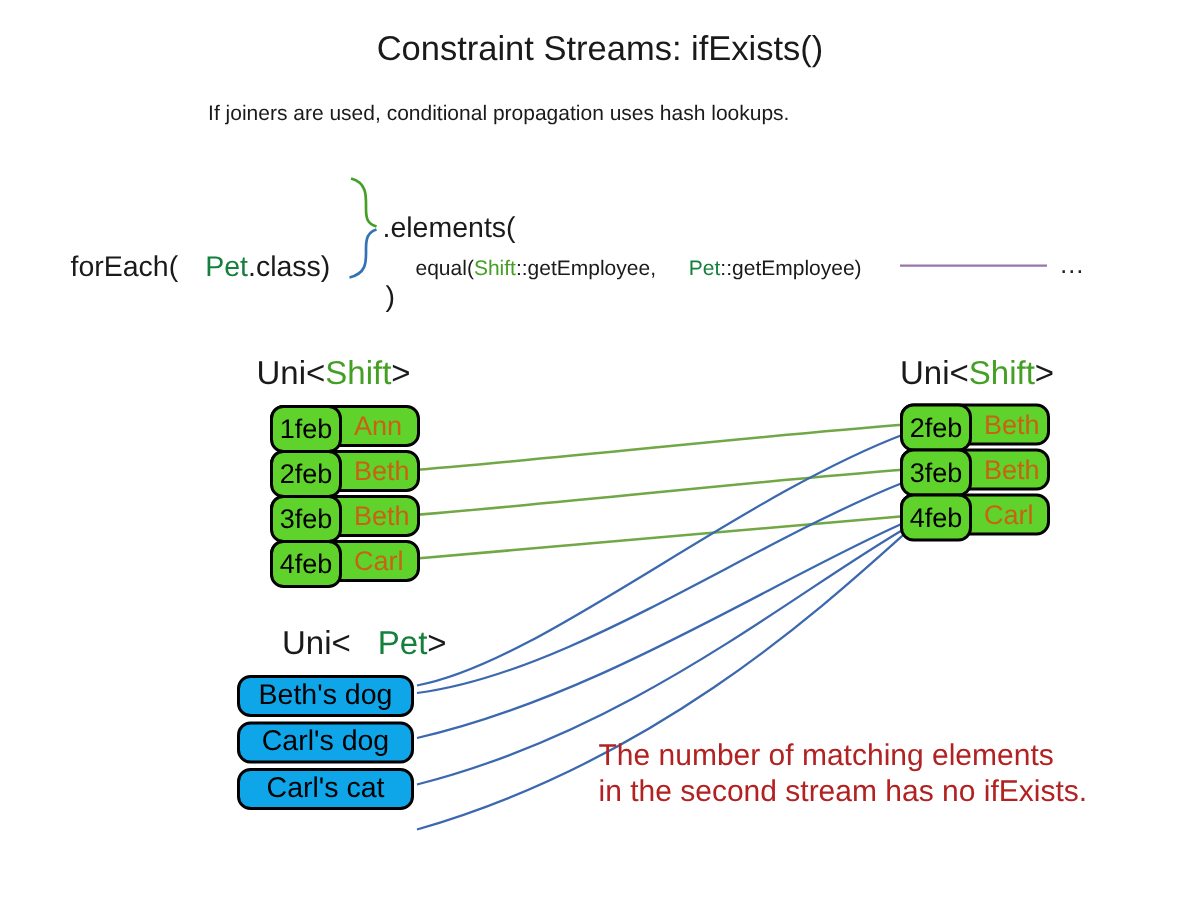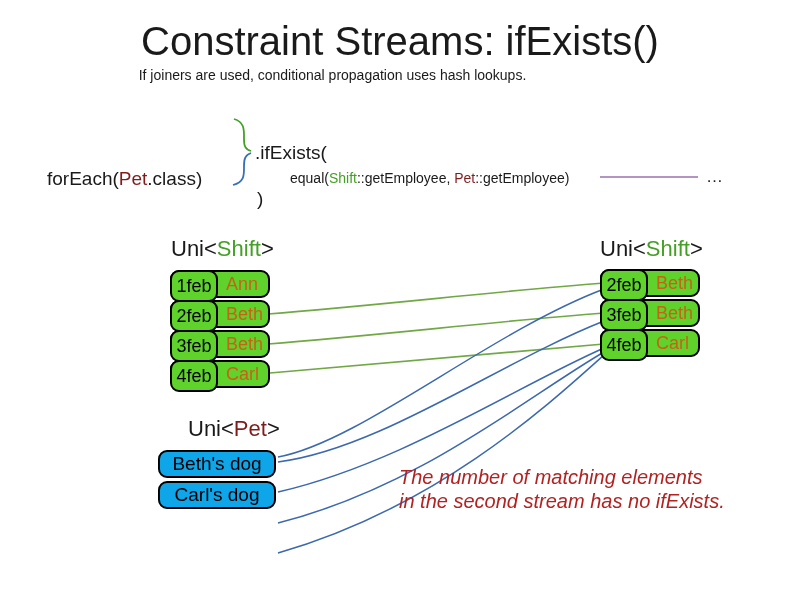--- a/index.html
+++ b/index.html
@@ -1,26 +1,26 @@
 <!DOCTYPE html>
 <html><head>
 <meta charset="utf-8">
 <style>
   html,body{margin:0;padding:0;background:#fff;}
   #slide{
     position:relative;width:800px;height:600px;background:#ffffff;overflow:hidden;
     font-family:"Liberation Sans",sans-serif;color:#111;
   }
   .abs{position:absolute;}
-  #title{top:19px;left:0;width:800px;text-align:center;font-size:40px;color:#1a1a1a;}
+  #title{top:19px;left:0;width:800px;text-align:center;font-size:23px;color:#1a1a1a;}
   #subtitle{top:67px;left:0;width:665px;text-align:center;font-size:14px;color:#1a1a1a;}
   .code{font-size:19px;color:#1a1a1a;white-space:nowrap;}
   .code-small{font-size:14px;color:#1a1a1a;white-space:nowrap;}
   .kw-green{color:#44A025;}
-  .kw-blue{color:#7f1d1d;}
+  .kw-blue{color:#15803d;margin-left:18px;}
   .tbl-header{font-size:22px;color:#1a1a1a;white-space:nowrap;}
   #edges{position:absolute;top:0;left:0;z-index:0;}
   .layer1{z-index:1;}
   .shift-table .srow{
     display:flex;width:96px;height:24px;margin-bottom:2px;
     background:#5FD22B;border:2px solid #000;border-radius:9px;
   }
   .shift-table .date{
     width:44px;height:24px;margin:-2px 0 -2px -2px;padding:2px 0;
     border:2px solid #000;border-radius:9px;background:#5FD22B;
@@ -62,31 +62,31 @@
     <path d="M 278,523 C 420,487 525,398 604,352" fill="none" stroke-width="1.5" stroke="#3B68AE"></path>
     <path d="M 278,553 C 435,508 545,408 604,355" fill="none" stroke-width="1.5" stroke="#3B68AE"></path>
   </svg>
 
   <div id="title" class="abs layer1">Constraint Streams: ifExists()</div>
   <div id="subtitle" class="abs layer1">If joiners are used, conditional propagation uses hash lookups.</div>
 
 
   <div class="abs layer1 code" style="left:47px;top:168px;"><span>forEach(</span><span class="kw-blue">Pet</span><span>.class)</span></div>
 
-  <div class="abs layer1 code" style="left:255px;top:142px;">.ifExists(</div>
+  <div class="abs layer1 code" style="left:255px;top:142px;">.elements(</div>
 
-  <div class="abs layer1 code-small" style="left:290px;top:170px;"><span>equal(</span><span class="kw-green">Shift</span><span>::getEmployee, </span><span class="kw-blue">Pet</span><span>::getEmployee)</span></div>
+  <div class="abs layer1 code-small" style="left:277px;top:170px;"><span>equal(</span><span class="kw-green">Shift</span><span>::getEmployee, </span><span class="kw-blue">Pet</span><span>::getEmployee)</span></div>
 
   <div class="abs layer1 code" style="left:257px;top:188px;">)</div>
 
   <div id="ellipsis" class="abs layer1" style="left:706px;top:167px;">…</div>
 
   <div class="abs layer1 tbl-header" style="left:171px;top:236px;"><span>Uni&lt;</span><span class="kw-green">Shift</span><span>&gt;</span></div>
 
-  <div class="abs layer1 shift-table" style="left:170px;top:270px;">
+  <div class="abs layer1 shift-table" style="left:180px;top:270px;">
     <div class="srow">
       <div class="date">1feb</div>
       <div class="name">Ann</div>
     </div>
     <div class="srow">
       <div class="date">2feb</div>
       <div class="name">Beth</div>
     </div>
     <div class="srow">
       <div class="date">3feb</div>
@@ -113,20 +113,21 @@
       <div class="date">4feb</div>
       <div class="name">Carl</div>
     </div>
   </div>
 
   <div class="abs layer1 tbl-header" style="left:188px;top:416px;"><span>Uni&lt;</span><span class="kw-blue">Pet</span><span>&gt;</span></div>
 
   <div class="abs layer1 pet-table" style="left:158px;top:450px;">
     <div class="prow">Beth's dog</div>
     <div class="prow">Carl's dog</div>
+    <div class="prow">Carl's cat</div>
   </div>
 
-  <div id="note" class="abs layer1" style="left:399px;top:465px;font-style:italic;">
+  <div id="note" class="abs layer1" style="left:399px;top:492px;">
     <div>The number of matching elements</div>
     <div>in the second stream has no ifExists.</div>
   </div>
 
 </div>
 
 </body></html>

